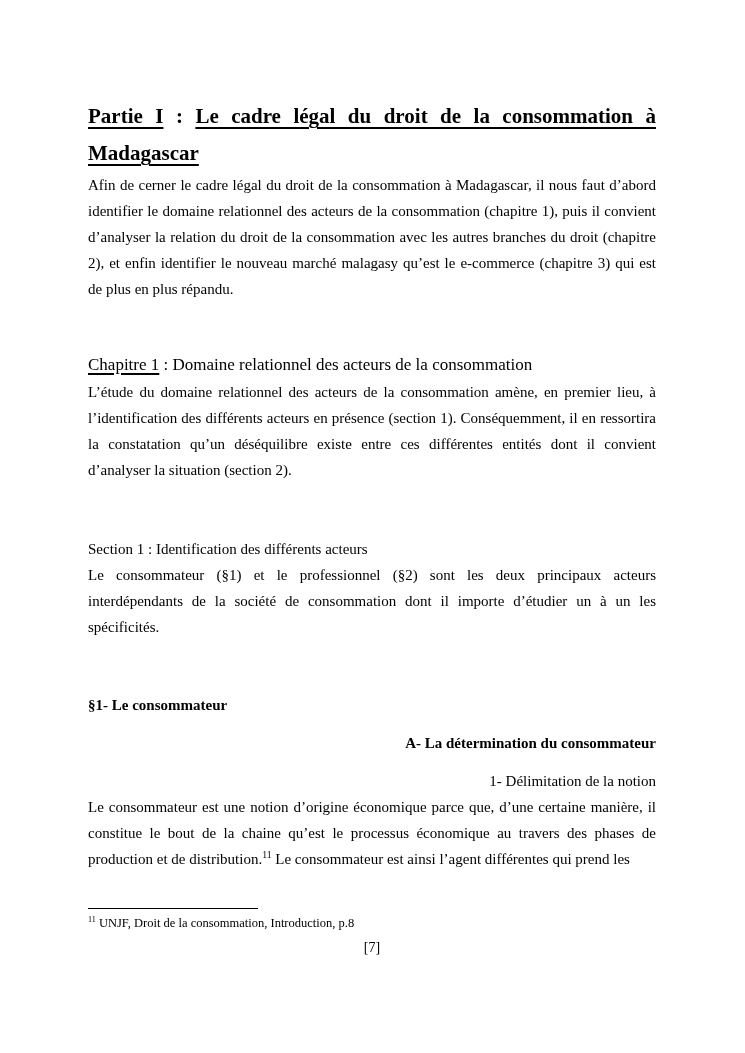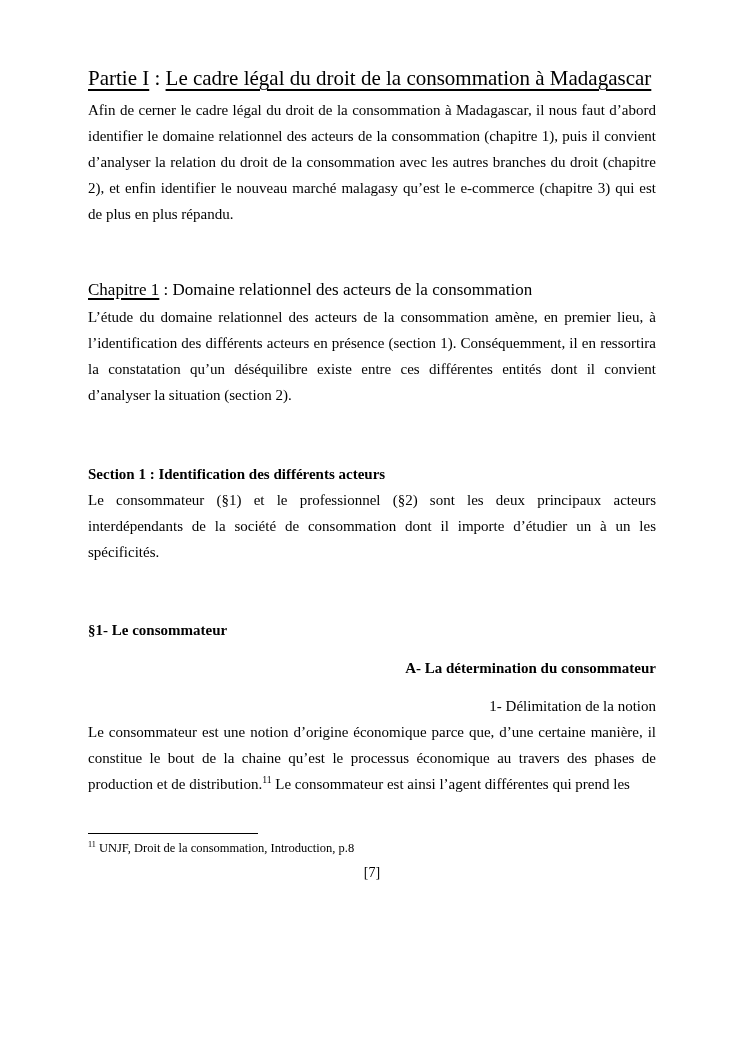--- a/index.html
+++ b/index.html
@@ -16,23 +16,23 @@
     font-family: "Liberation Serif", "DejaVu Serif", serif;
     overflow: hidden;
   }
   .content {
     position: absolute;
     left: 88px;
     top: 0;
     width: 568px;
   }
   .part-title {
-    margin: 60px 0 0 0;
+    margin: 98px 0 0 0;
     font-size: 21px;
-    font-weight: 400;
+    font-weight: 700;
     line-height: 37px;
     text-align: justify;
   }
   .u {
     text-decoration: underline;
     text-decoration-thickness: 2px;
     text-underline-offset: 4px;
   }
   .u-thin {
     text-decoration: underline;
@@ -49,21 +49,21 @@
   .chapter-heading {
     margin: 49px 0 0 0;
     font-size: 17px;
     font-weight: 400;
     line-height: 28px;
   }
   .chapter-para { margin-top: 15px; }
   .section-heading {
     margin: 53px 0 0 0;
     font-size: 15px;
-    font-weight: 700;
+    font-weight: 400;
     line-height: 26px;
   }
   .section-para { margin-top: 10px; }
   .sub-heading-bold {
     margin: 0;
     font-size: 15px;
     font-weight: 700;
     line-height: 26px;
   }
   .sub-heading-plain {

